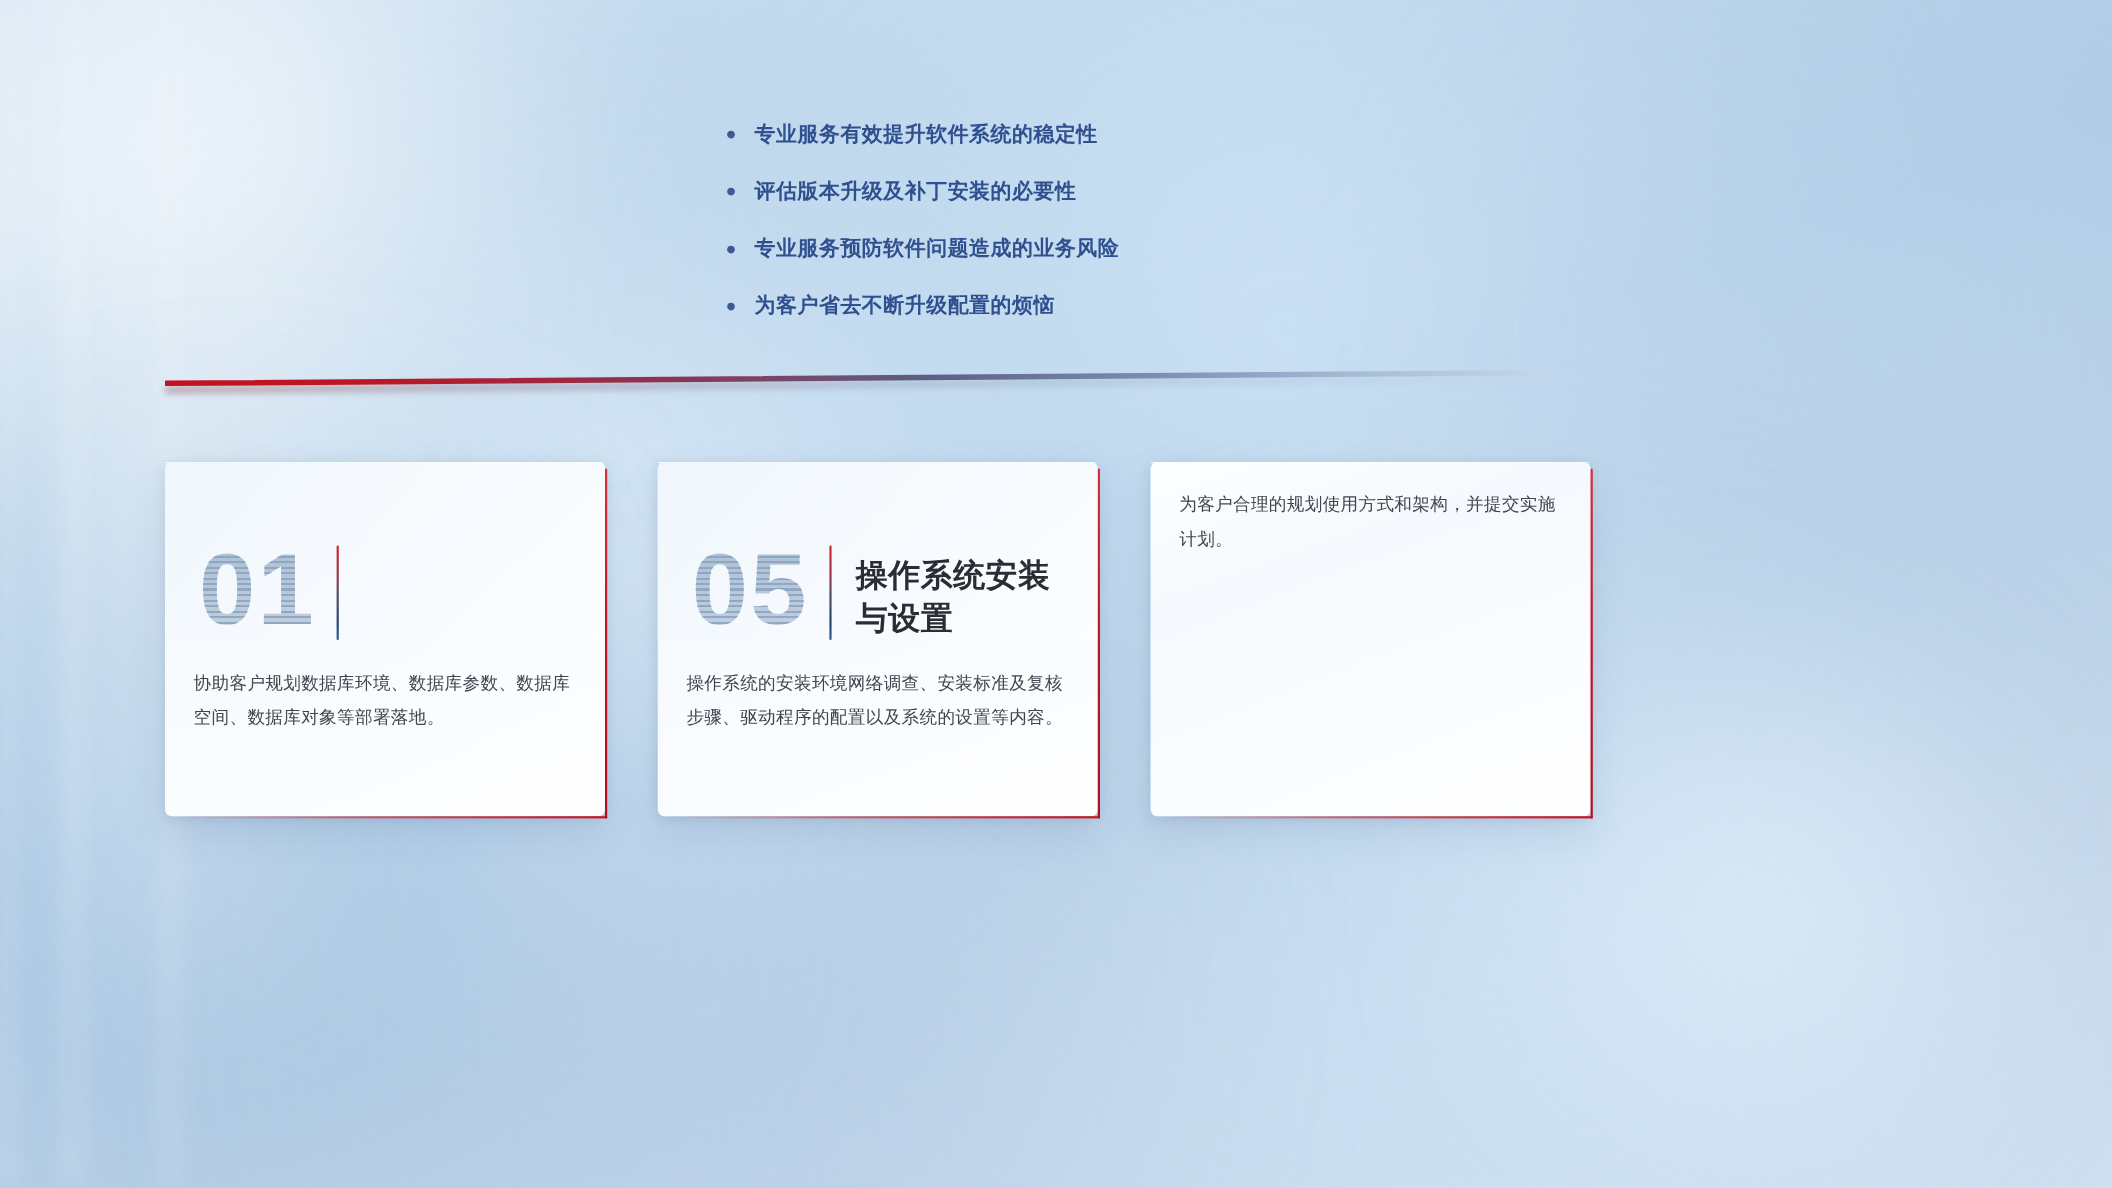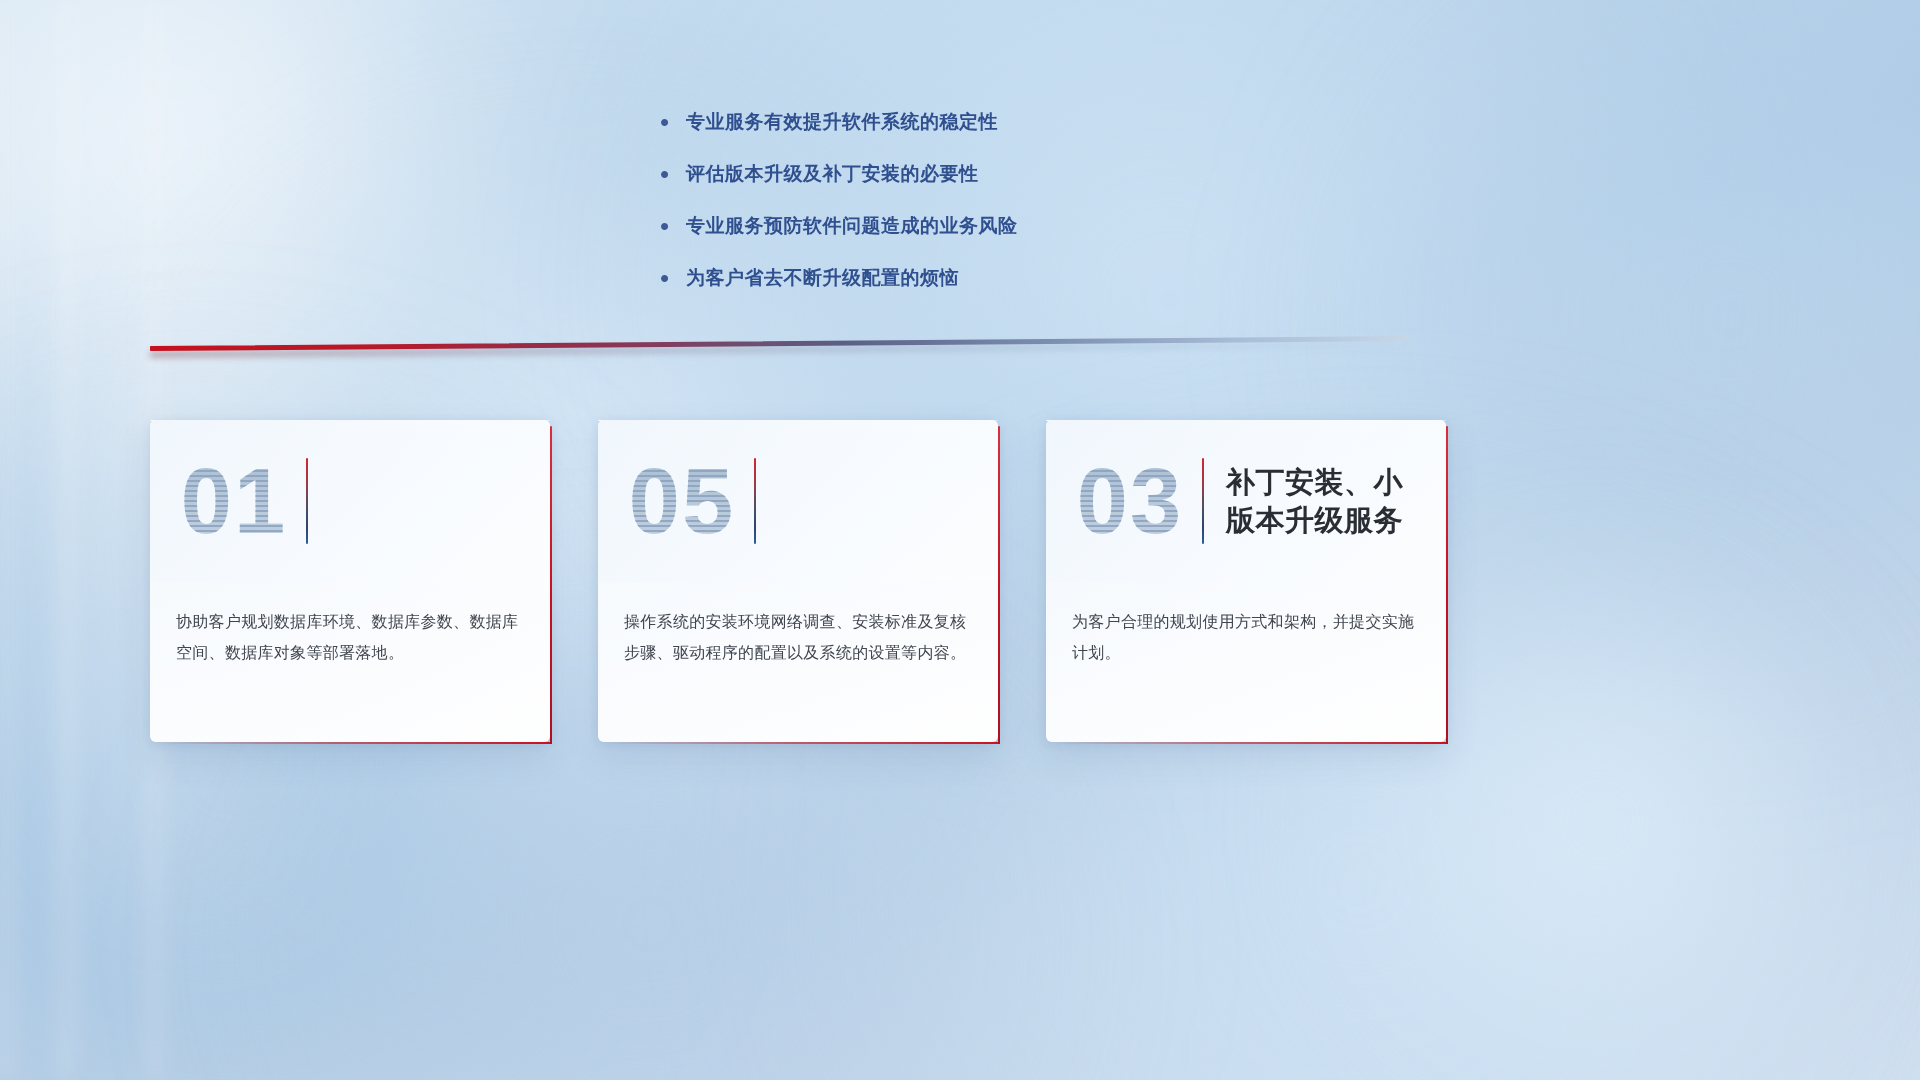--- a/index.html
+++ b/index.html
@@ -181,21 +181,21 @@
     left:10px; bottom:-2px;
     width:calc(100% - 8px);
     height:2px;
     background:linear-gradient(90deg, rgba(200,18,31,0) 0%, rgba(200,18,31,.55) 45%, #c8121f 100%);
   }
 
   .card-head {
     position:relative;
     height:162px;
     display:flex;
-    align-items:center;
+    align-items:flex-end;
     padding:0 22px 0 18px;
     background:linear-gradient(135deg,
         rgba(239,246,252,.95) 0%,
         rgba(246,250,254,.9) 45%,
         rgba(252,253,255,.85) 100%);
     border-radius:6px 6px 0 0;
   }
 
   
   .card-num {
@@ -308,29 +308,25 @@
       </div>
       <div class="card-body">协助客户规划数据库环境、数据库参数、数据库空间、数据库对象等部署落地。</div>
     </div>
 
     <div class="card">
       <div class="card-glow"></div>
       <div class="card-bottomline"></div>
       <div class="card-head">
         <div class="card-num">05</div>
         <div class="card-sep"></div>
+        <div class="card-title">操作系统安装与设置</div>
       </div>
       <div class="card-body">操作系统的安装环境网络调查、安装标准及复核步骤、驱动程序的配置以及系统的设置等内容。</div>
     </div>
 
     <div class="card">
       <div class="card-glow"></div>
       <div class="card-bottomline"></div>
-      <div class="card-head">
-        <div class="card-num">03</div>
-        <div class="card-sep"></div>
-        <div class="card-title">补丁安装、小版本升级服务</div>
-      </div>
       <div class="card-body">为客户合理的规划使用方式和架构，并提交实施计划。</div>
     </div>
 
   </div>
 </div>
 
 </body></html>

